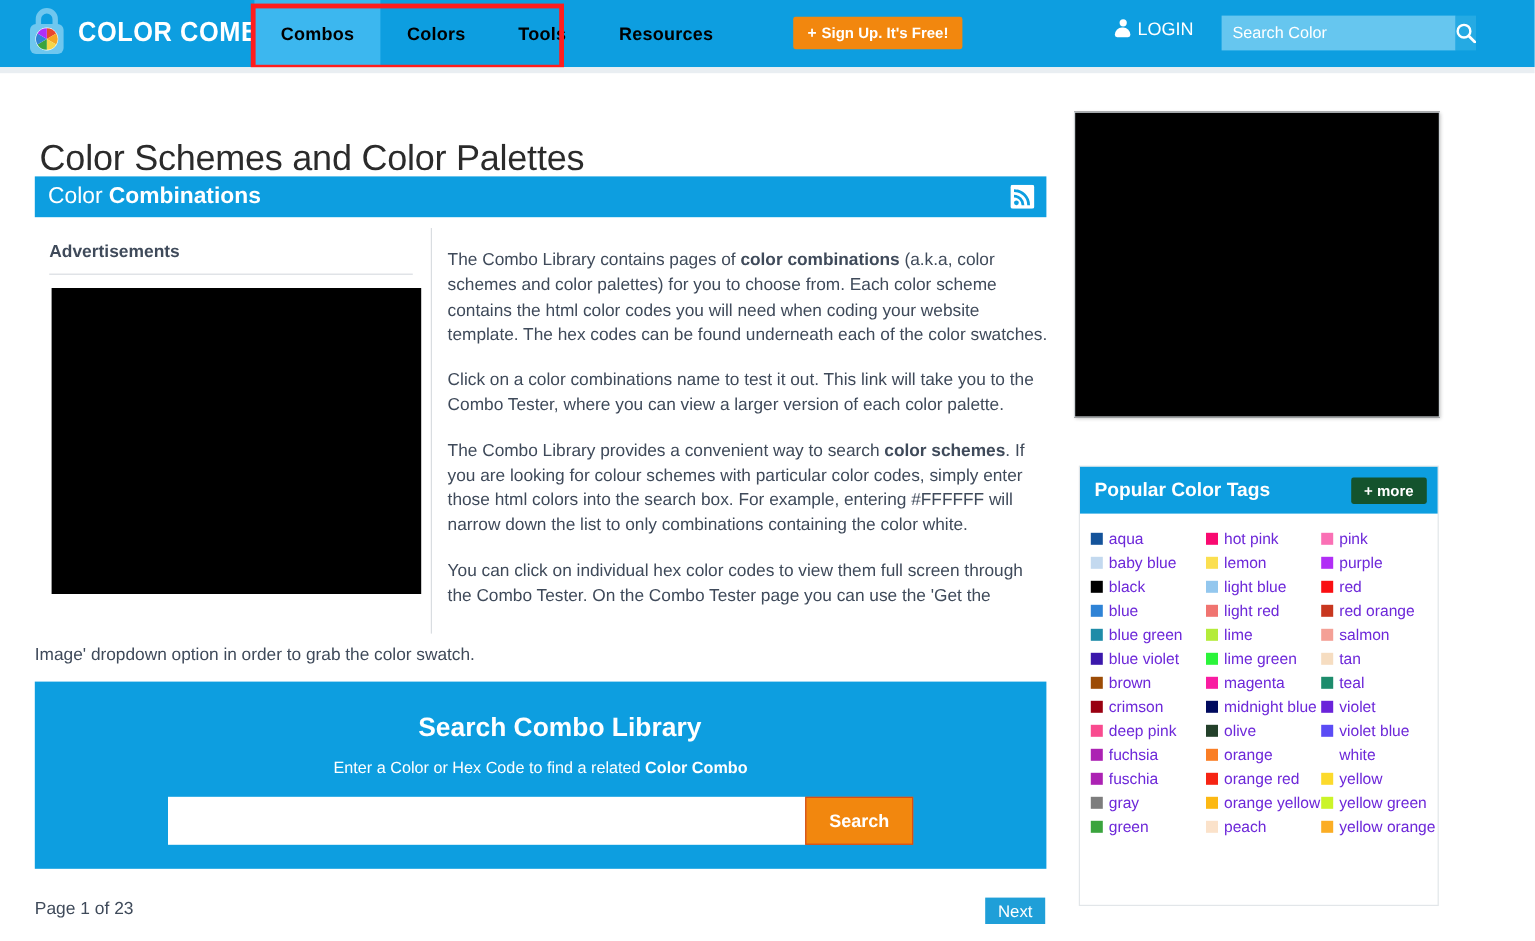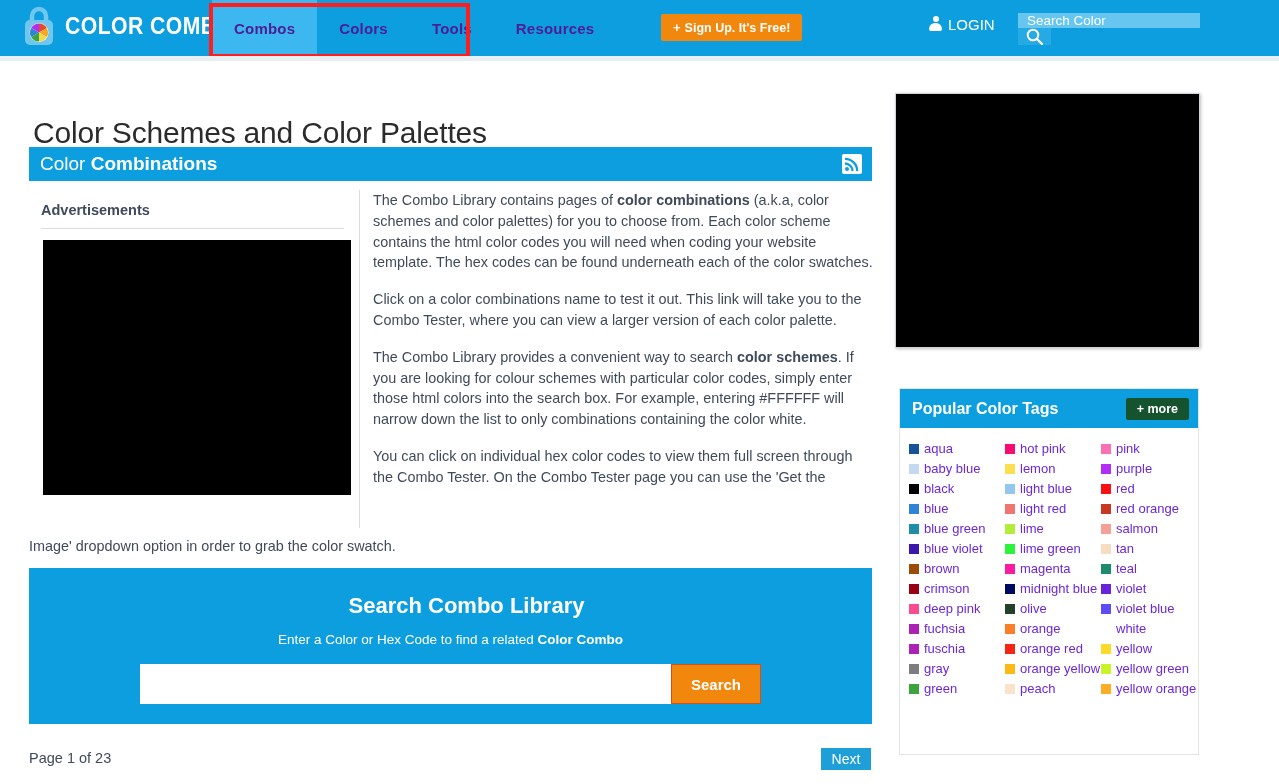--- a/index.html
+++ b/index.html
@@ -29,21 +29,21 @@
   .logo-text{
     font-size:23px; font-weight:bold; color:#ffffff; letter-spacing:.5px;
     font-family:"Liberation Sans", sans-serif;
     transform:scaleX(.92); transform-origin:left center;
     white-space:nowrap;
   }
 
   .mainnav{ position:absolute; left:212px; top:0; height:56px; display:flex; }
   .nav-item{
     height:56px; display:flex; align-items:center; justify-content:center;
-    color:#4c1d95; font-size:15px; font-weight:bold; letter-spacing:.2px;
+    color:#000000; font-size:15px; font-weight:bold; letter-spacing:.2px;
     padding:0 22px; cursor:pointer; white-space:nowrap;
   }
   .nav-item.active{ background:#3cb7ef; }
 
   .annot-box{
     position:absolute; left:209px; top:3px; width:261px; height:55px;
     border:4px solid #ff1d1d; pointer-events:none;
   }
 
   .signup-btn{
@@ -64,21 +64,20 @@
     background:#ffffff;
   }
   .person-icon .body{
     position:absolute; left:0; top:7px; width:13px; height:8px;
     background:#ffffff; border-radius:6px 6px 2px 2px;
   }
 
   .searchbox{
     position:absolute; left:1018px; top:13px; width:182px; height:29px;
     display:flex;
-    flex-direction:column;
   }
   .searchbox input{
     flex:1; border:none; outline:none; background:#66c6ef;
     color:#ffffff; font-size:13.5px; padding:0 9px;
     font-family:"Liberation Sans", sans-serif;
   }
   .searchbox input::placeholder{ color:#ffffff; opacity:1; }
   .search-go{
     width:33px; background:#25aae3; display:flex; align-items:center; justify-content:center;
     cursor:pointer;
@@ -113,21 +112,21 @@
   }
   .col-divider{
     position:absolute; left:359px; top:190px; width:1px; height:338px; background:#d9dde1;
   }
 
   
   .copy{
     position:absolute; left:373px; top:190px; width:500px;
     font-size:14.4px; line-height:20.8px; color:#3f4a5a;
   }
-  .copy p{ margin:0 0 16px 0; }
+  .copy p{ margin:17px 0 16px 0; }
   .copy p b{ font-weight:bold; color:#3f4a5a; }
   .copy-tail{
     position:absolute; left:29px; top:536px; width:850px;
     font-size:14.4px; line-height:20.8px; color:#3f4a5a;
   }
 
   
   .search-panel{
     position:absolute; left:29px; top:568px; width:843px; height:156px;
     background:#0d9ee0; text-align:center;

